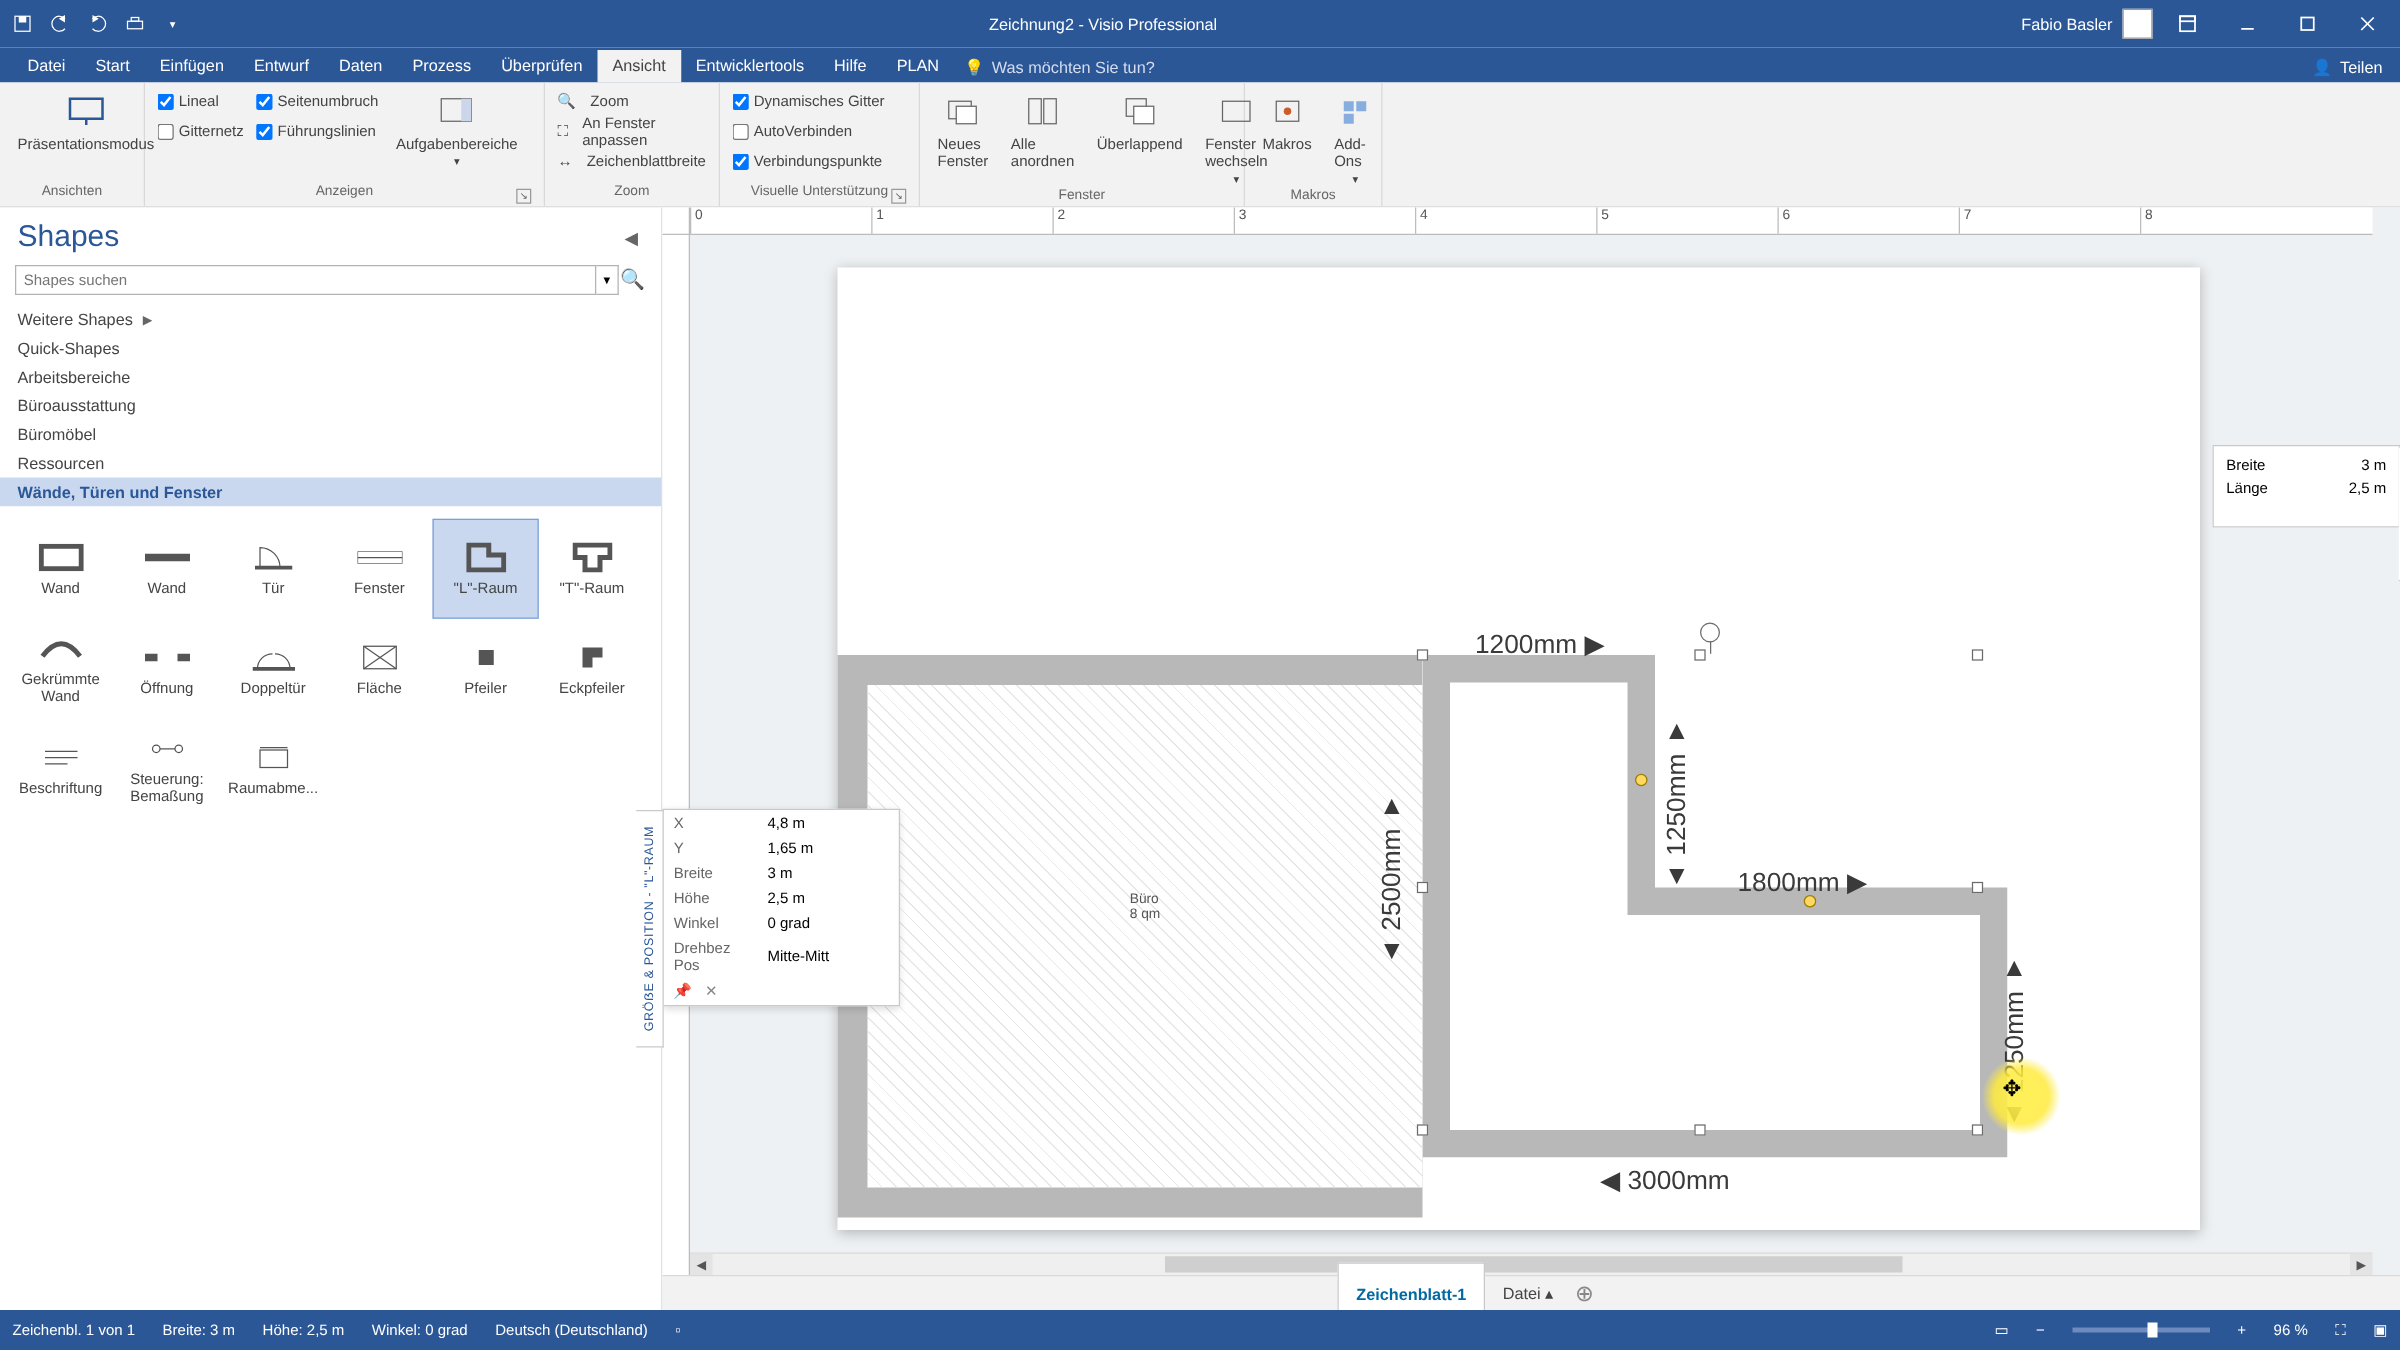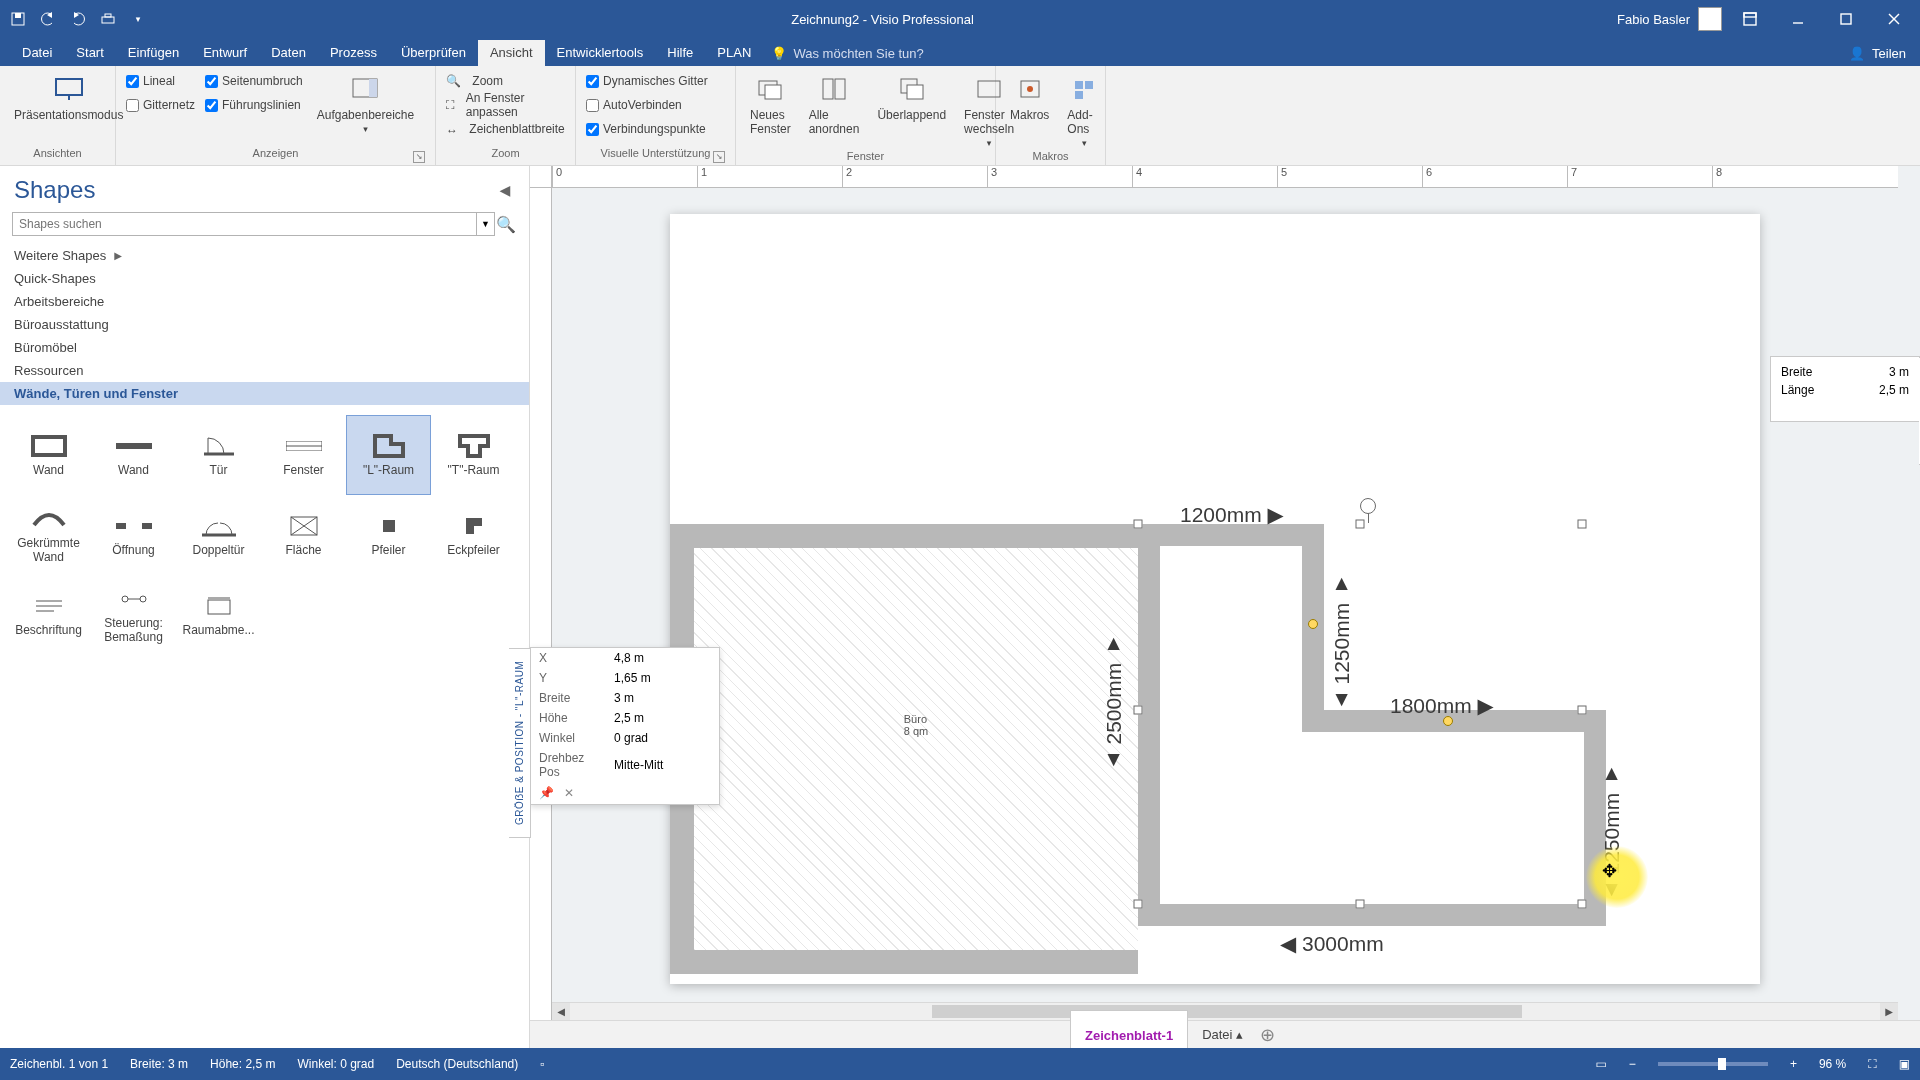--- a/index.html
+++ b/index.html
@@ -141,21 +141,21 @@
   writing-mode: vertical-rl; font-size: 10px; color: #2b5797;
   display: flex; align-items: center; justify-content: center; letter-spacing: .5px;
 }
 
 
 .sheetbar {
   position: absolute; bottom: 0; left: 0; right: 0; height: 28px;
   background: #f2f2f2; border-top: 1px solid #d9d9d9; display: flex; align-items: center;
   font-size: 13px; padding-left: 540px; gap: 4px;
 }
-.sheet-tab { background: #fff; border: 1px solid #c9c9c9; border-bottom: none; padding: 17px 14px; color: #a21caf; font-weight: 600; }
+.sheet-tab { background: #fff; border: 1px solid #c9c9c9; border-bottom: none; padding: 17px 14px; color: #0369a1; font-weight: 600; }
 .sheet-all { padding: 3px 10px; color: #444; }
 .sheet-add { width: 22px; height: 22px; border-radius: 50%; display: flex; align-items: center; justify-content: center; color: #888; font-size: 18px; }
 
 
 .hscroll {
   position: absolute; left: 22px; right: 22px; bottom: 28px; height: 18px;
   background: #efefef; border-top: 1px solid #d9d9d9;
 }
 .hscroll .thumb { position: absolute; left: 380px; width: 590px; top: 2px; bottom: 2px; background: #cfcfcf; }
 .hscroll .arr { position: absolute; top: 0; bottom: 0; width: 18px; background: #e4e4e4; display:flex; align-items:center; justify-content:center; font-size:10px; color:#555; }

